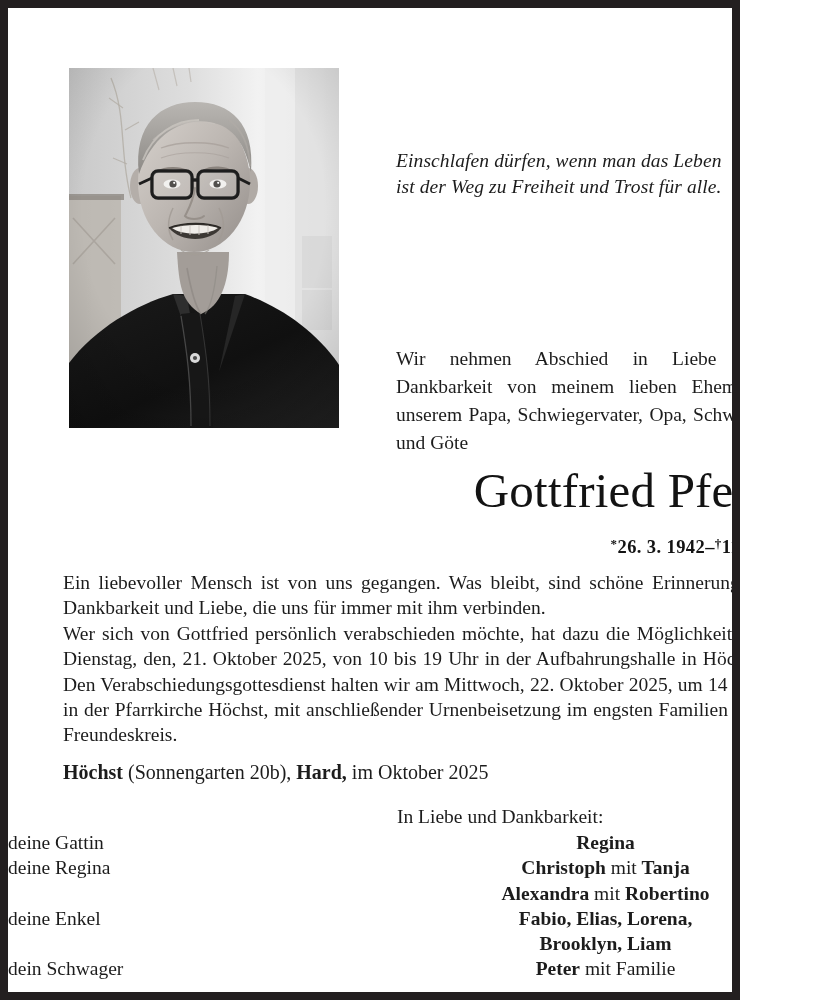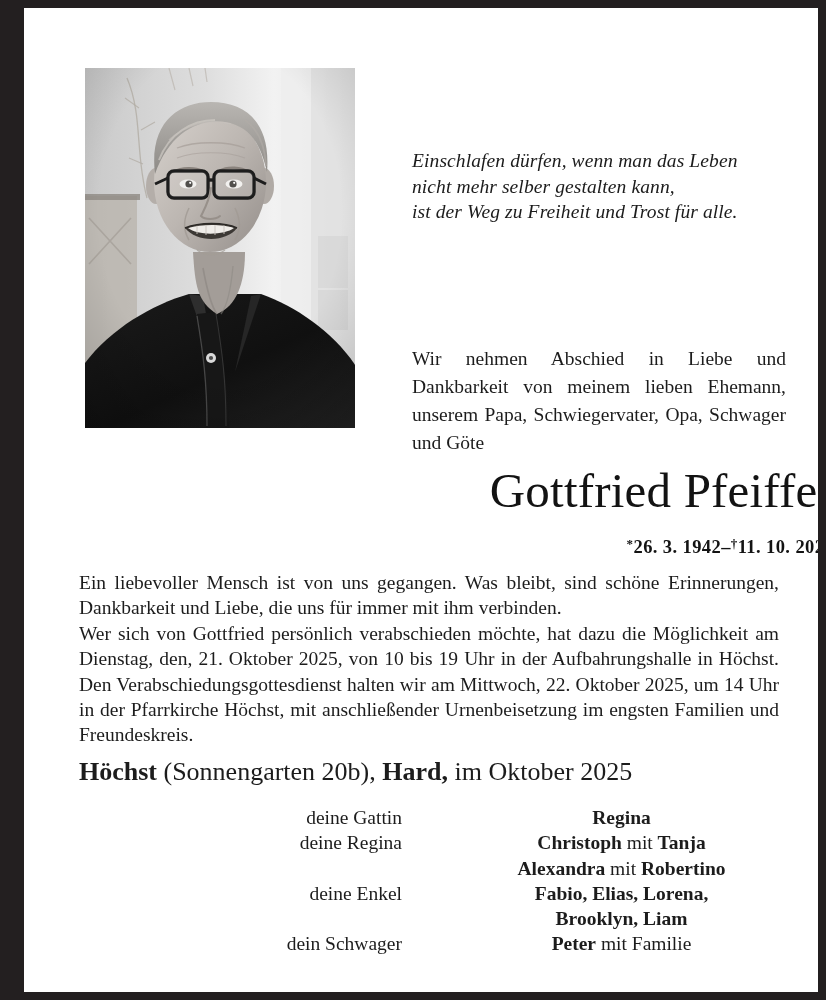--- a/index.html
+++ b/index.html
@@ -11,23 +11,23 @@
   body {
     width: 826px; height: 1000px;
     font-family: "Liberation Serif", "DejaVu Serif", serif;
     color: #1a1a1a;
     overflow: hidden;
   }
 
   
   .notice {
     position: relative;
-    width: 826px; height: 1000px;
+    width: 740px; height: 1000px;
     background: #231f20;
-    padding: 8px 8px 8px 24px;
+    padding: 8px 8px 8px 8px;
   }
   .page {
     position: relative;
     width: 100%; height: 100%;
     background: #ffffff;
     overflow: hidden;
   }
 
   
   .top-area {
@@ -106,21 +106,21 @@
     line-height: 25.4px;
     color: #1c1c1c;
   }
   .body-text p { margin: 0; text-align: justify; text-justify: inter-word; }
 
   
   .place-line {
     position: absolute;
     left: 55px; top: 751px;
     width: 700px;
-    font-size: 26px;
+    font-size: 20px;
     line-height: 26px;
     color: #1c1c1c;
   }
   .place-line b { font-weight: bold; }
 
   
   .family {
     position: absolute;
     left: 0; top: 796px;
     width: 810px;
@@ -138,21 +138,20 @@
     width: 810px;
   }
   .family-table td {
     padding: 0;
     font-size: 19.5px;
     line-height: 25.3px;
     vertical-align: top;
     color: #1c1c1c;
   }
   .fam-rel {
-    text-align: right;
     width: 385px;
     padding-right: 7px !important;
     white-space: nowrap;
   }
   .fam-name {
     text-align: center;
     white-space: nowrap;
   }
   .fam-name b { font-weight: bold; }
 </style>
@@ -267,21 +266,20 @@
           <path d="M100 160 C114 154, 140 154, 152 160" stroke="#2c2926" stroke-width="1.6" fill="none"></path>
 
           <path d="M112 182 C120 188, 132 188, 140 182" stroke="#a29c96" stroke-width="1.5" fill="none" opacity="0.7"></path>
 
           <rect x="0" y="0" width="270" height="360" fill="url(#vign)"></rect>
         </svg>
       </div>
 
       <div class="verse">
         <div>Einschlafen dürfen, wenn man das Leben</div>
-        <div>nicht mehr selber gestalten kann,</div>
         <div>ist der Weg zu Freiheit und Trost für alle.</div>
       </div>
 
       <div class="intro">
         <span>Wir nehmen Abschied in Liebe und Dankbarkeit von meinem lieben Ehemann, unserem Papa, Schwiegervater,</span>
         <span class="lastline">Opa, Schwager und Göte</span>
       </div>
     </div>
 
     <div class="name-block">
@@ -294,20 +292,21 @@
     <div class="body-text">
       <p>Ein liebevoller Mensch ist von uns gegangen. Was bleibt, sind schöne Erinnerungen, Dankbarkeit und Liebe, die uns für immer mit ihm verbinden.</p>
       <p>Wer sich von Gottfried persönlich verabschieden möchte, hat dazu die Möglichkeit am Dienstag, den, 21. Oktober 2025, von 10 bis 19 Uhr in der Aufbahrungshalle in Höchst. Den Verabschiedungsgottesdienst halten wir am Mittwoch, 22. Oktober 2025, um 14 Uhr in der Pfarrkirche Höchst, mit anschließender Urnenbeisetzung im engsten Familien und Freundeskreis.</p>
     </div>
 
     <div class="place-line">
       <b>Höchst</b><span> (Sonnengarten 20b), </span><b>Hard,</b><span> im Oktober 2025</span>
     </div>
 
     <div class="family">
+      <div class="family-head">In Liebe und Dankbarkeit:</div>
       <table class="family-table">
         <tbody>
           <tr>
             <td class="fam-rel">deine Gattin</td>
             <td class="fam-name"><b>Regina</b></td>
           </tr>
           <tr>
             <td class="fam-rel">deine Regina</td>
             <td class="fam-name"><b>Christoph</b><span> mit </span><b>Tanja</b></td>
           </tr>

